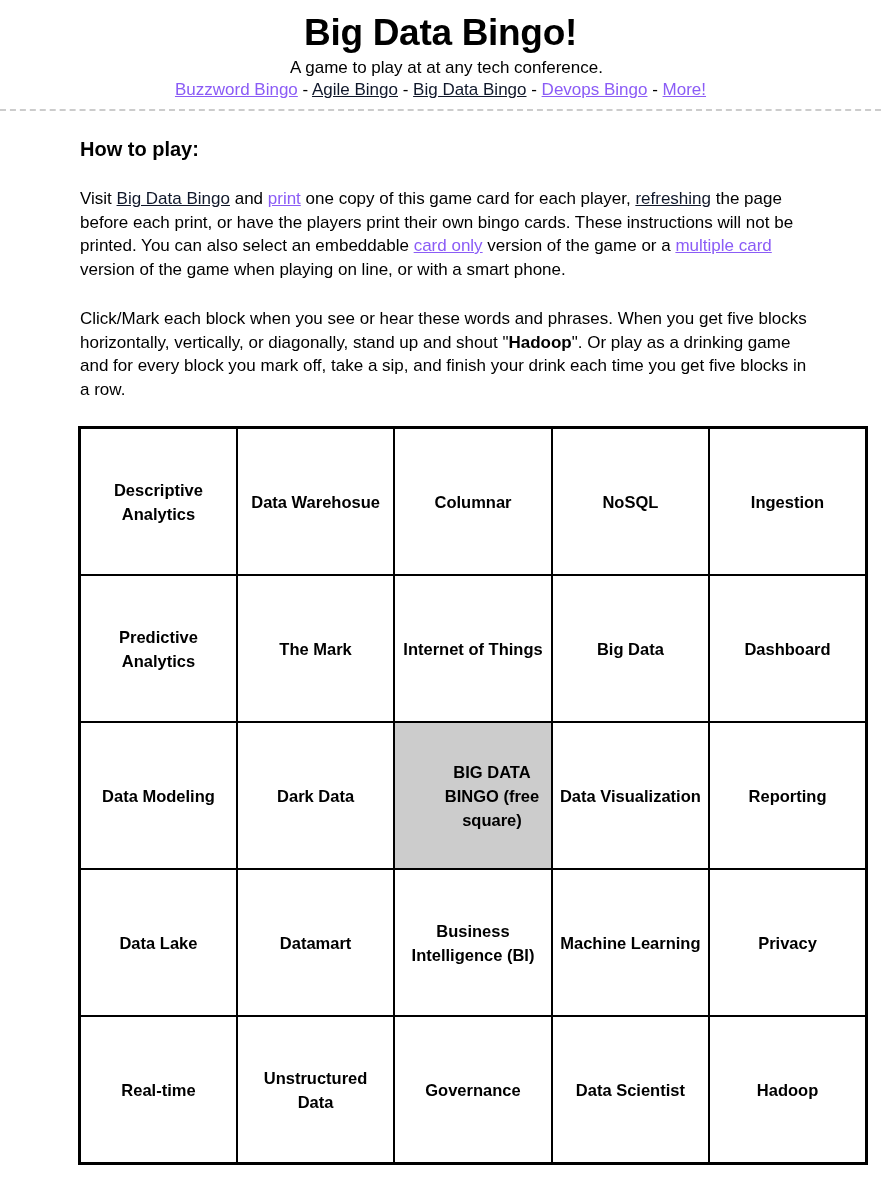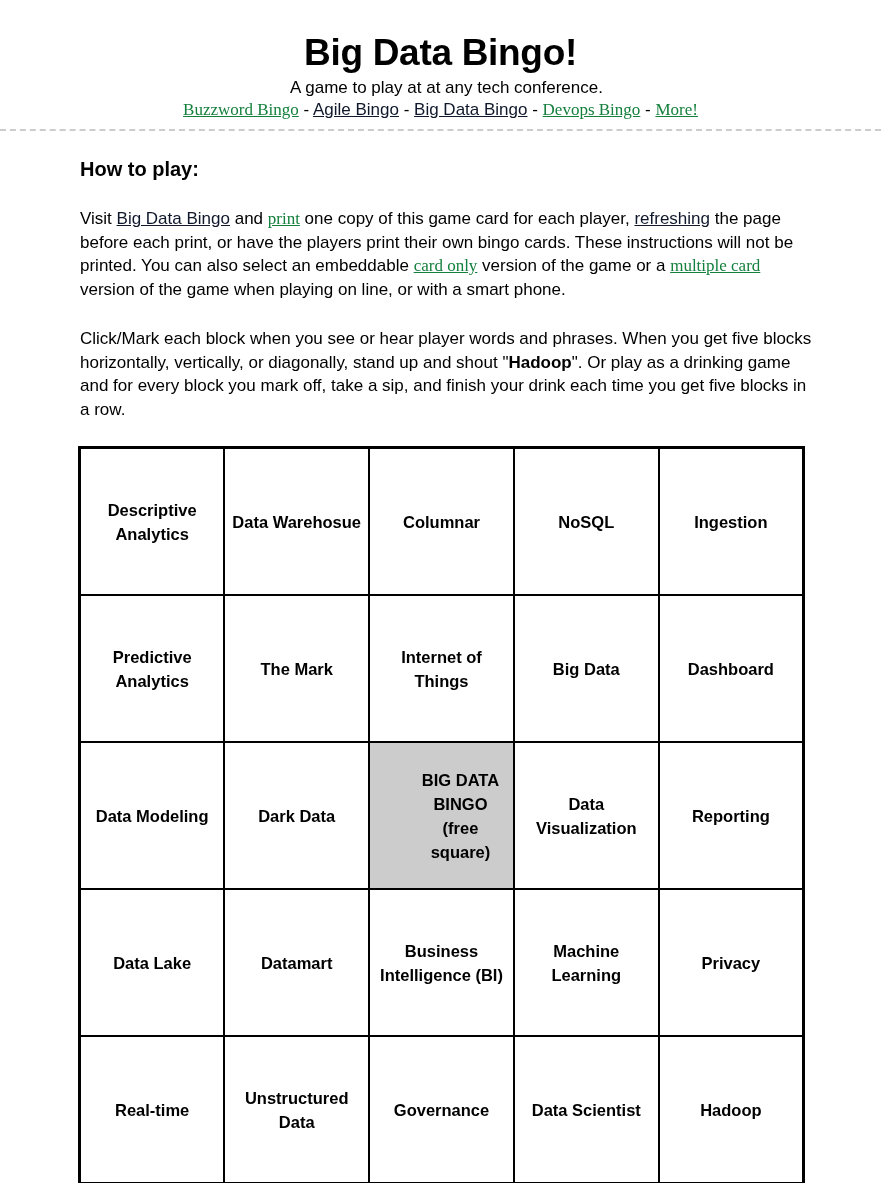--- a/index.html
+++ b/index.html
@@ -11,21 +11,21 @@
     width: 881px;
     height: 1183px;
     font-family: "Liberation Sans", sans-serif;
     color: #000000;
     overflow: hidden;
   }
 
   
   .site-header {
     text-align: center;
-    padding-top: 31px;
+    padding-top: 11px;
   }
   .site-title {
     font-size: 37px;
     font-weight: bold;
     line-height: 44px;
     margin: 0;
     letter-spacing: -0.3px;
   }
   .site-subtitle {
     font-size: 17px;
@@ -37,21 +37,21 @@
     line-height: 22px;
     margin: 1px 0 0 0;
   }
   .nav-links .sep {
     color: #000000;
   }
 
   a {
     text-decoration: underline;
   }
-  a.link-unvisited { color: #15803d; font-family: Liberation Serif, serif; }
+  a.link-unvisited { color: #8b5cf6; }
   a.link-visited   { color: #0f172a; }
 
   .divider {
     border: 0;
     border-top: 2px dashed #cccccc;
     margin: 8px 0 0 0;
     width: 100%;
   }
 
   
@@ -71,21 +71,21 @@
     text-align: left;
   }
   .para b { font-weight: bold; }
 
   
   .bingo-wrap {
     margin-top: 25px;
     padding: 0 76px 0 78px;
   }
   table.bingo-card {
-    width: 727px;
+    width: 790px;
     border-collapse: collapse;
     border: 3px solid #000000;
     table-layout: fixed;
   }
   table.bingo-card td {
     border: 2px solid #000000;
     height: 141px;
     text-align: center;
     vertical-align: middle;
     font-size: 16.5px;
@@ -110,21 +110,21 @@
     <a href="#" class="link-unvisited">Buzzword Bingo</a><span class="sep"> - </span><a href="#" class="link-visited">Agile Bingo</a><span class="sep"> - </span><a href="#" class="link-visited">Big Data Bingo</a><span class="sep"> - </span><a href="#" class="link-unvisited">Devops Bingo</a><span class="sep"> - </span><a href="#" class="link-unvisited">More!</a>
   </p>
   <hr class="divider">
 </div>
 
 <div class="content">
   <h2 class="howto-heading">How to play:</h2>
 
   <p class="para"><span>Visit </span><a href="#" class="link-visited">Big Data Bingo</a><span> and </span><a href="#" class="link-unvisited">print</a><span> one copy of this game card for each player, </span><a href="#" class="link-visited">refreshing</a><span> the page before each print, or have the players print their own bingo cards. These instructions will not be printed. You can also select an embeddable </span><a href="#" class="link-unvisited">card only</a><span> version of the game or a </span><a href="#" class="link-unvisited">multiple card</a><span> version of the game when playing on line, or with a smart phone.</span></p>
 
-  <p class="para"><span>Click/Mark each block when you see or hear player words and phrases. When you get five blocks horizontally, vertically, or diagonally, stand up and shout "</span><b>Hadoop</b><span>". Or play as a drinking game and for every block you mark off, take a sip, and finish your drink each time you get five blocks in a row.</span></p>
+  <p class="para"><span>Click/Mark each block when you see or hear these words and phrases. When you get five blocks horizontally, vertically, or diagonally, stand up and shout "</span><b>Hadoop</b><span>". Or play as a drinking game and for every block you mark off, take a sip, and finish your drink each time you get five blocks in a row.</span></p>
 </div>
 
 <div class="bingo-wrap">
   <table class="bingo-card">
     <tbody>
       <tr>
         <td>
             <span class="cell-text">Descriptive Analytics</span>
           </td>
         <td>

